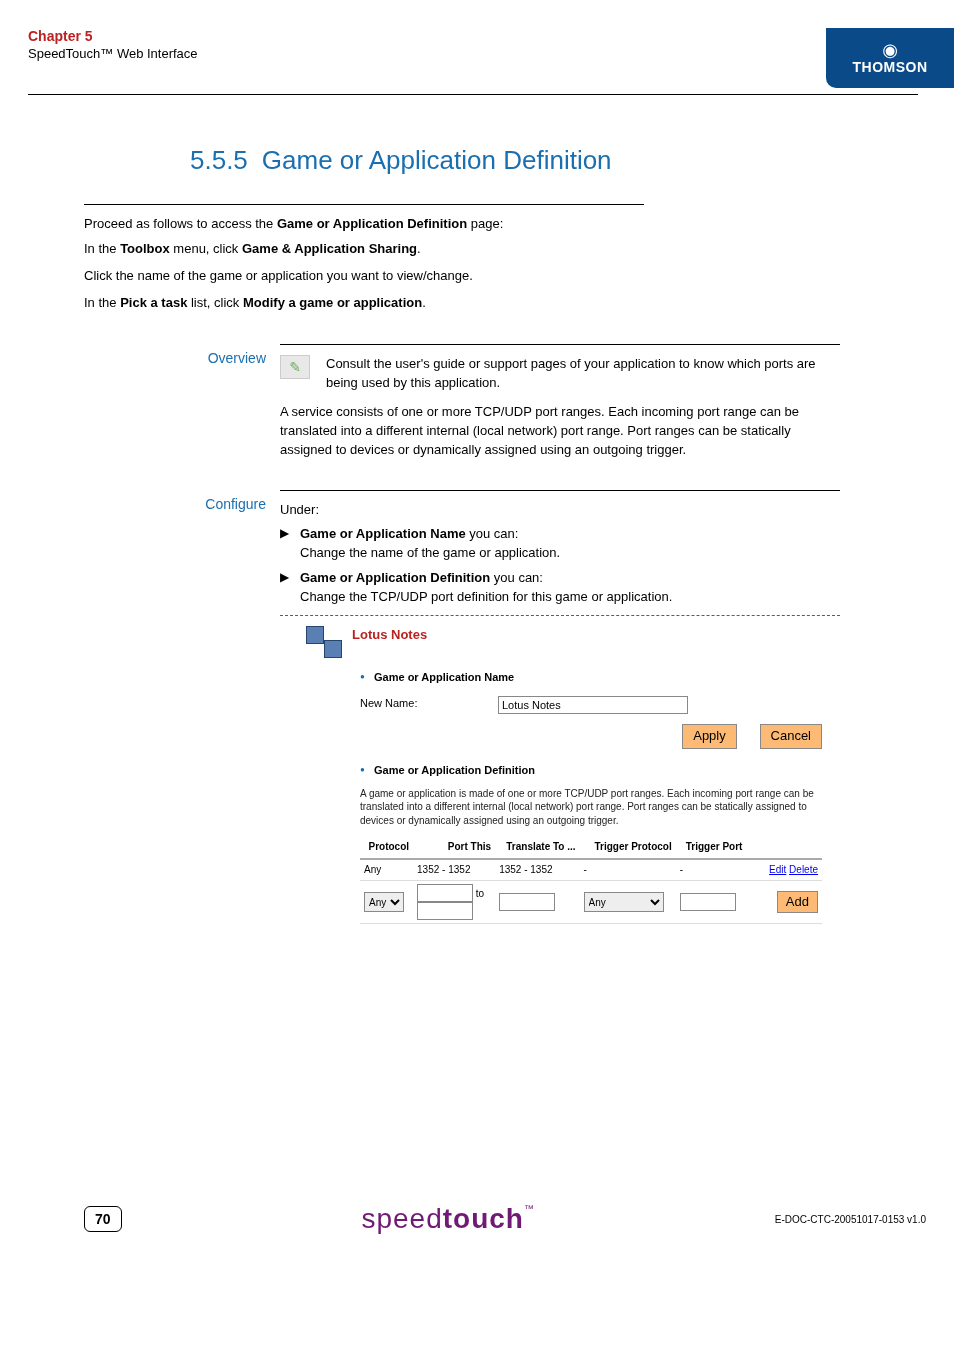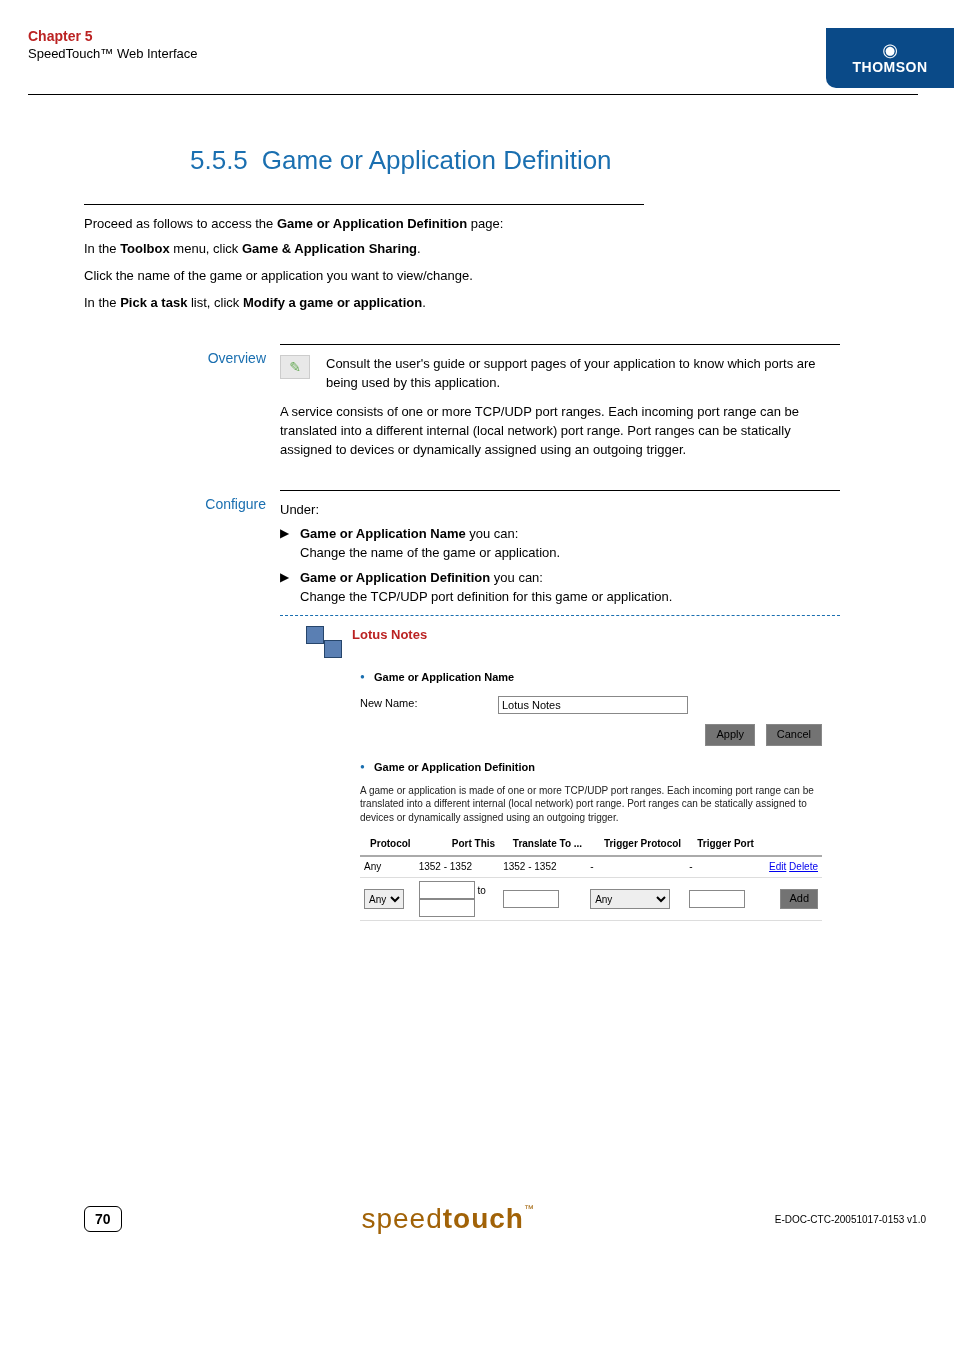--- a/index.html
+++ b/index.html
@@ -93,21 +93,21 @@
   .panel-icon .sq.b { left:22px; top:18px; }
   .panel-title { color: #b22; font-weight: bold; font-size: 13px; margin: 4px 0 6px 0; }
   .panel-body { margin-left: 58px; }
   .sub-bullet { display:flex; align-items:flex-start; margin: 4px 0 8px 0; }
   .sub-bullet .dot { width: 14px; color:#1a6fb0; font-size: 8px; line-height: 14px; }
   .sub-bullet .lbl { font-weight: bold; font-size: 11px; }
   .form-row { display:flex; margin: 10px 0; }
   .form-label { width: 138px; font-size: 11px; }
   .txt-input { border:1px solid #888; height:18px; width:190px; font-size:11px; padding: 1px 3px; }
   .btn-row { text-align: right; margin: 10px 0 14px 0; }
-  .btn { display:inline-block; border:1px solid #888; background:#737373; padding: 2px 10px; font-size:11px; margin-left:8px; cursor:pointer; }
+  .btn { display:inline-block; border:1px solid #888; background:#fdba74; padding: 2px 10px; font-size:13px; margin-left:20px; cursor:pointer; }
   .desc-small { font-size: 10px; color: #222; margin: 4px 0 10px 0; line-height: 1.35; }
 
   table.def { border-collapse: collapse; width: 100%; font-size: 10px; }
   table.def th { text-align:right; font-weight:bold; padding: 3px 4px; border-bottom: 2px solid #aaa; }
   table.def td { padding: 3px 4px; border-bottom: 1px solid #ddd; }
   .link { color: #0000ee; text-decoration: underline; cursor:pointer; }
   .in-small { border:1px solid #888; height:18px; width:56px; font-size:10px; }
   .sel-small { border:1px solid #888; height:20px; font-size:10px; background:#eee; }
 
   .footer {
@@ -116,21 +116,21 @@
     left: 0;
     width: 100%;
     padding: 0 28px 0 84px;
     display: flex;
     align-items: center;
     justify-content: space-between;
   }
   .page-badge {
     border: 1.5px solid #000; border-radius: 6px; padding: 4px 10px; font-weight: bold; font-size: 14px;
   }
-  .st-logo { font-size: 28px; color: #a16207; letter-spacing: 1px; }
+  .st-logo { font-size: 28px; color: #701a75; letter-spacing: 1px; }
   .st-logo .thin { font-weight: 300; }
   .st-logo .bold { font-weight: 700; }
   .st-logo .tm { font-size: 10px; vertical-align: top; }
   .doc-id { font-size: 10px; color: #000; }
 </style>
 </head>
 <body>
 
 <div class="header">
   <div class="chapter-block">

